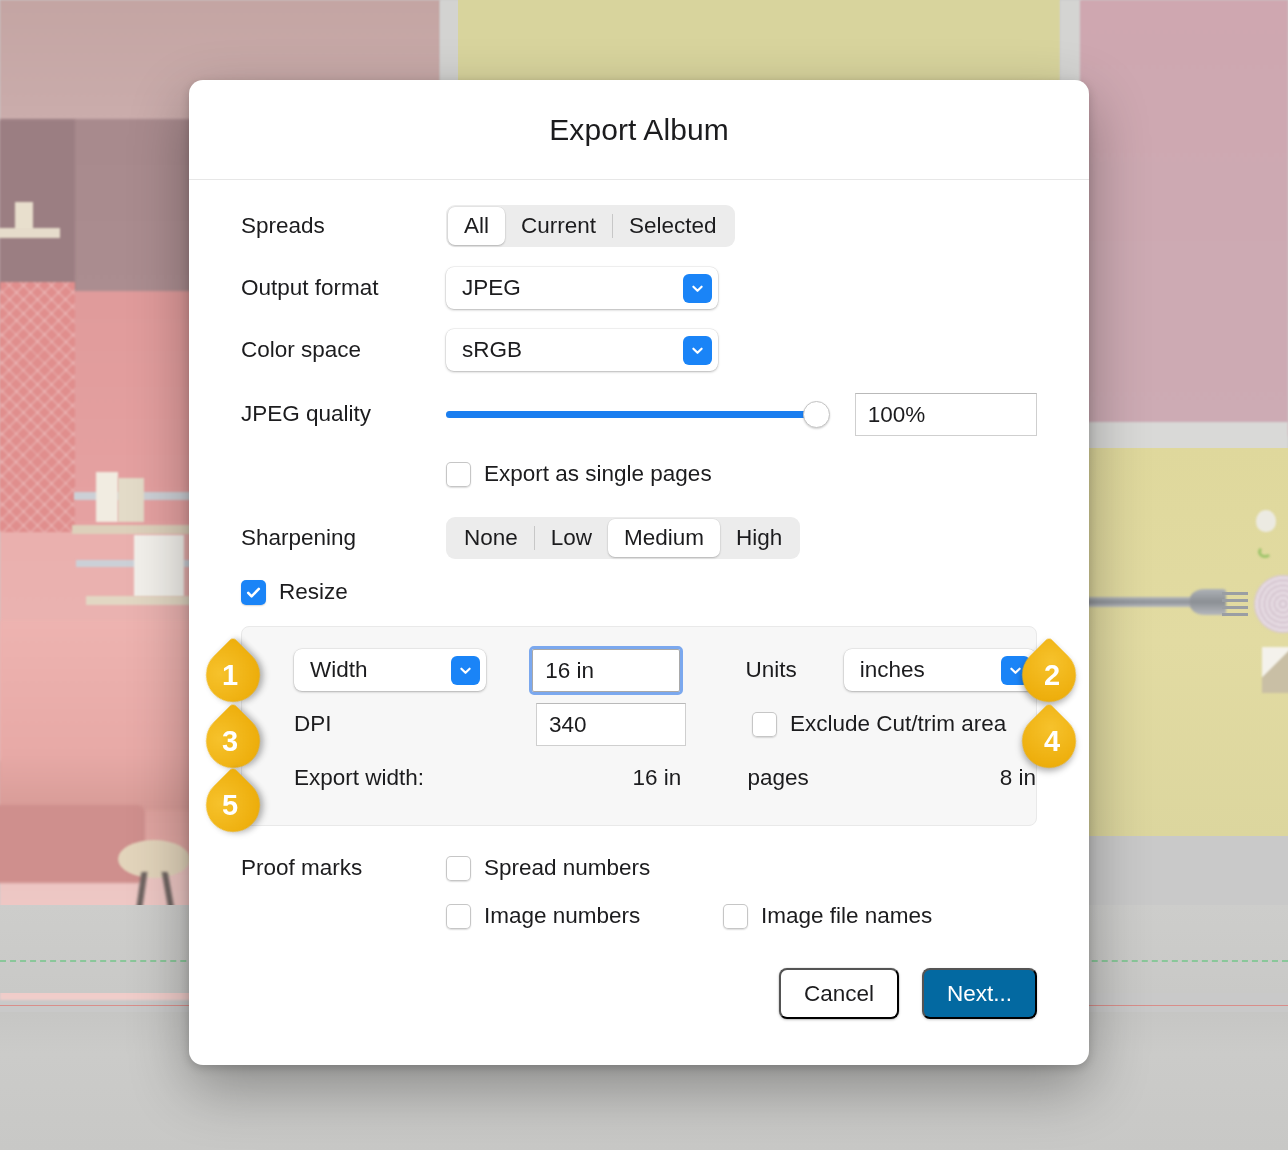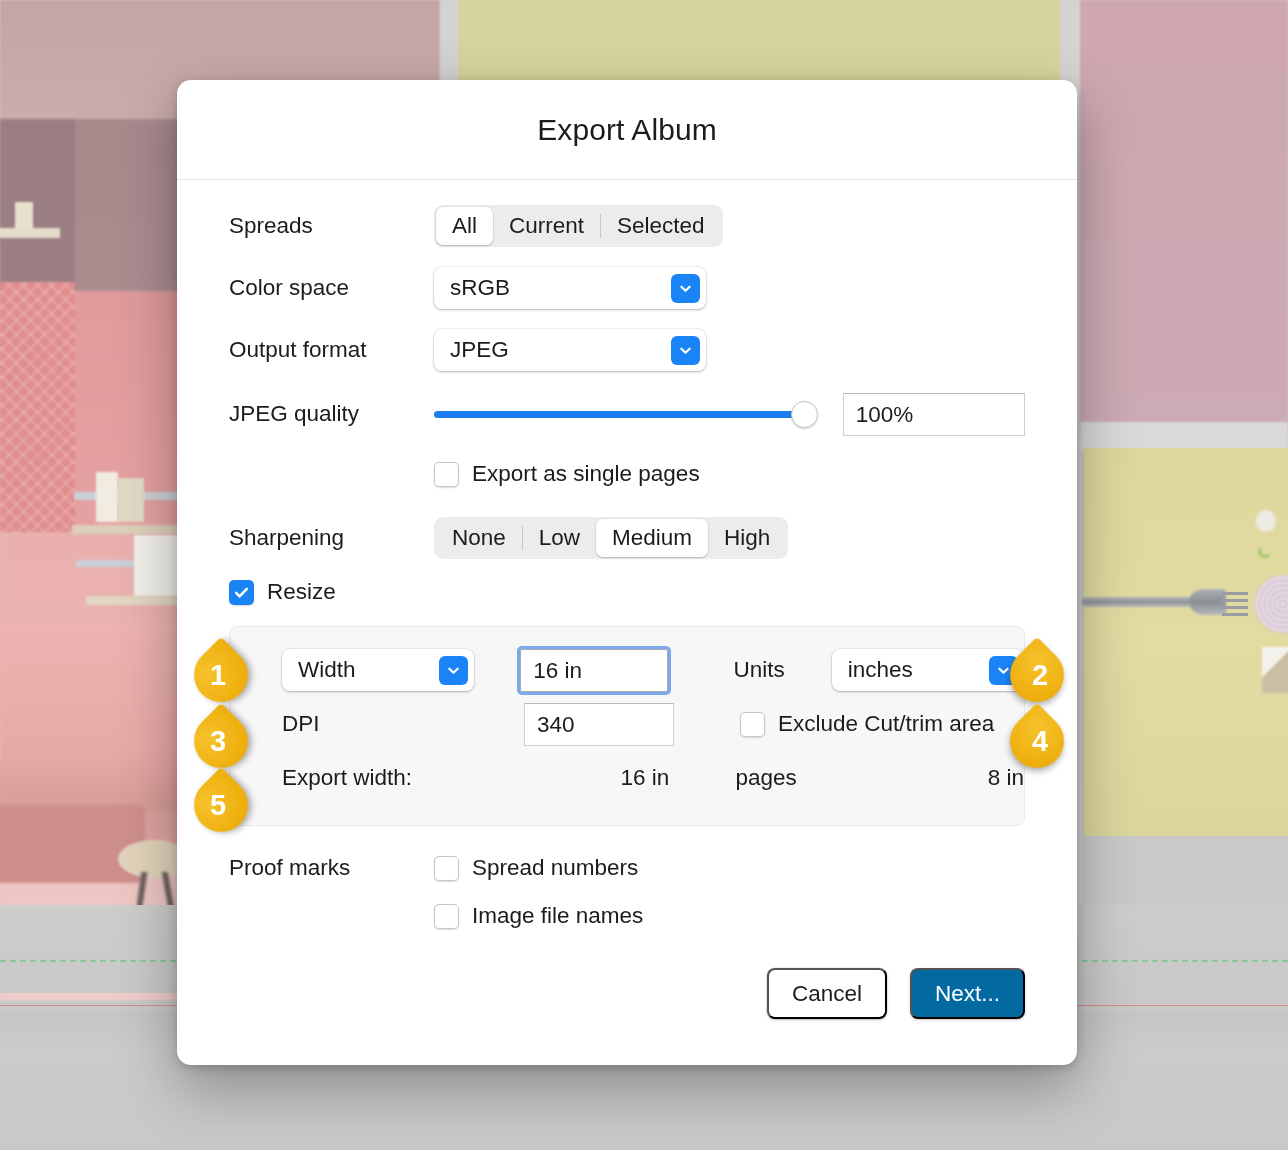--- a/index.html
+++ b/index.html
@@ -254,21 +254,21 @@
   }
   .bg-desk {
     position: absolute; left: 0; top: 1012px;
     width: 1288px; height: 138px;
     background: linear-gradient(to bottom, #c6c6c4, #cbcbc9 30%, #c8c8c6);
   }
 
   
   .dialog {
     position: absolute;
-    left: 177px; top: 80px;
+    left: 189px; top: 80px;
     width: 900px; height: 985px;
     background: #ffffff;
     border-radius: 14px;
     box-shadow: 0 22px 60px rgba(0,0,0,.33), 0 3px 10px rgba(0,0,0,.18);
     overflow: hidden;
   }
   .dialog-header {
     height: 100px;
     display: flex;
     align-items: center;
@@ -559,35 +559,35 @@
         <div class="row-label">Spreads</div>
         <div class="segmented">
           <div class="seg selected">All</div>
           <div class="seg">Current</div>
           <div class="seg-div"></div>
           <div class="seg">Selected</div>
         </div>
       </div>
 
       <div class="row" style="margin-top:14px">
-        <div class="row-label">Color space</div>
+        <div class="row-label">Output format</div>
         <div class="popup" style="width:272px">
-          <span class="popup-value">sRGB</span>
+          <span class="popup-value">JPEG</span>
           <span class="popup-arrow">
             <svg width="15" height="15" viewBox="0 0 16 16">
                 <path d="M3.6 6.1l4.4 4.4 4.4-4.4" fill="none" stroke="#fff" stroke-width="2.3" stroke-linecap="round" stroke-linejoin="round"></path>
               </svg>
           </span>
         </div>
       </div>
 
       <div class="row" style="margin-top:14px">
-        <div class="row-label">Output format</div>
+        <div class="row-label">Color space</div>
         <div class="popup" style="width:272px">
-          <span class="popup-value">JPEG</span>
+          <span class="popup-value">sRGB</span>
           <span class="popup-arrow">
             <svg width="15" height="15" viewBox="0 0 16 16">
                 <path d="M3.6 6.1l4.4 4.4 4.4-4.4" fill="none" stroke="#fff" stroke-width="2.3" stroke-linecap="round" stroke-linejoin="round"></path>
               </svg>
           </span>
         </div>
       </div>
 
       <div class="row" style="margin-top:16px">
         <div class="row-label">JPEG quality</div>
@@ -694,20 +694,24 @@
       <div class="row" style="margin-top:18px">
         <div class="row-label">Proof marks</div>
         <div class="check-wrap">
           <span class="checkbox"></span>
           <span class="check-label">Spread numbers</span>
         </div>
       </div>
 
       <div class="row" style="margin-top:0">
         <div class="row-label"></div>
+        <div class="check-wrap" style="width:277px">
+          <span class="checkbox"></span>
+          <span class="check-label">Image numbers</span>
+        </div>
         <div class="check-wrap">
           <span class="checkbox"></span>
           <span class="check-label">Image file names</span>
         </div>
       </div>
 
     </div>
 
     <div class="footer">
       <button class="btn btn-secondary">Cancel</button>

